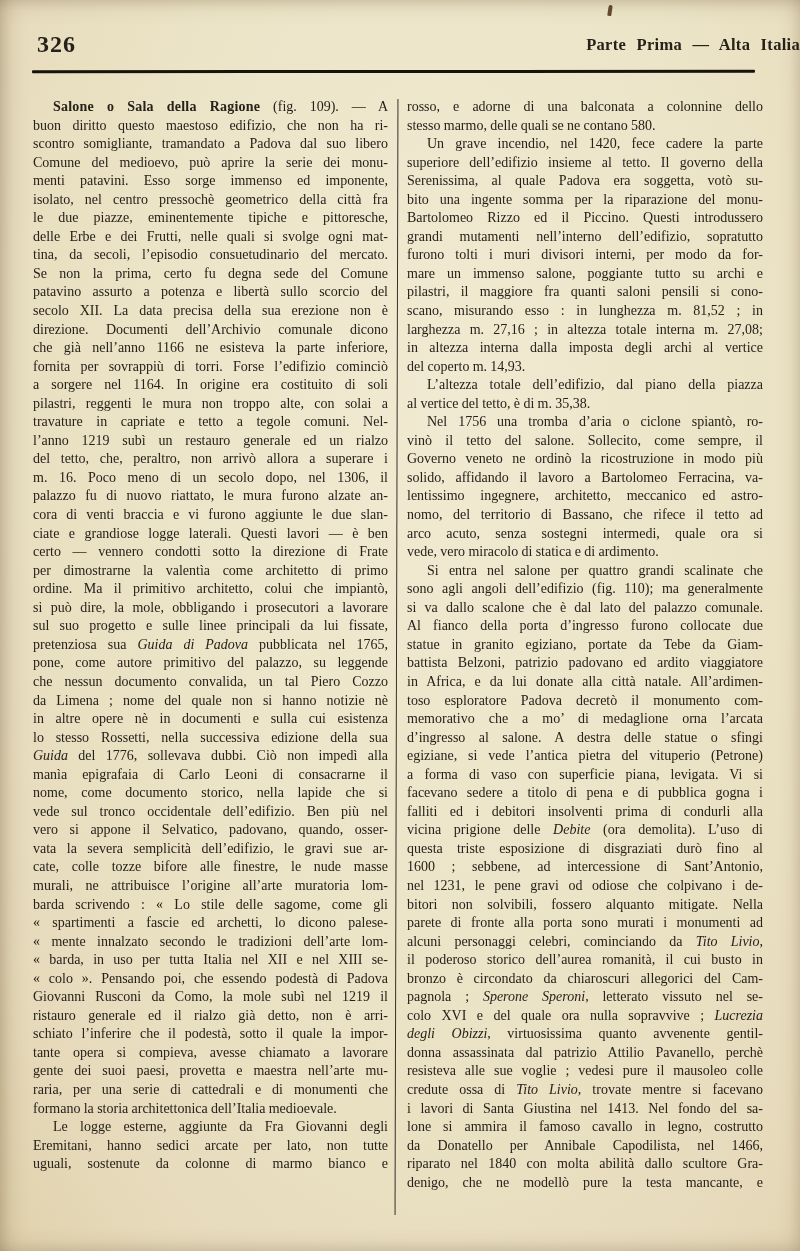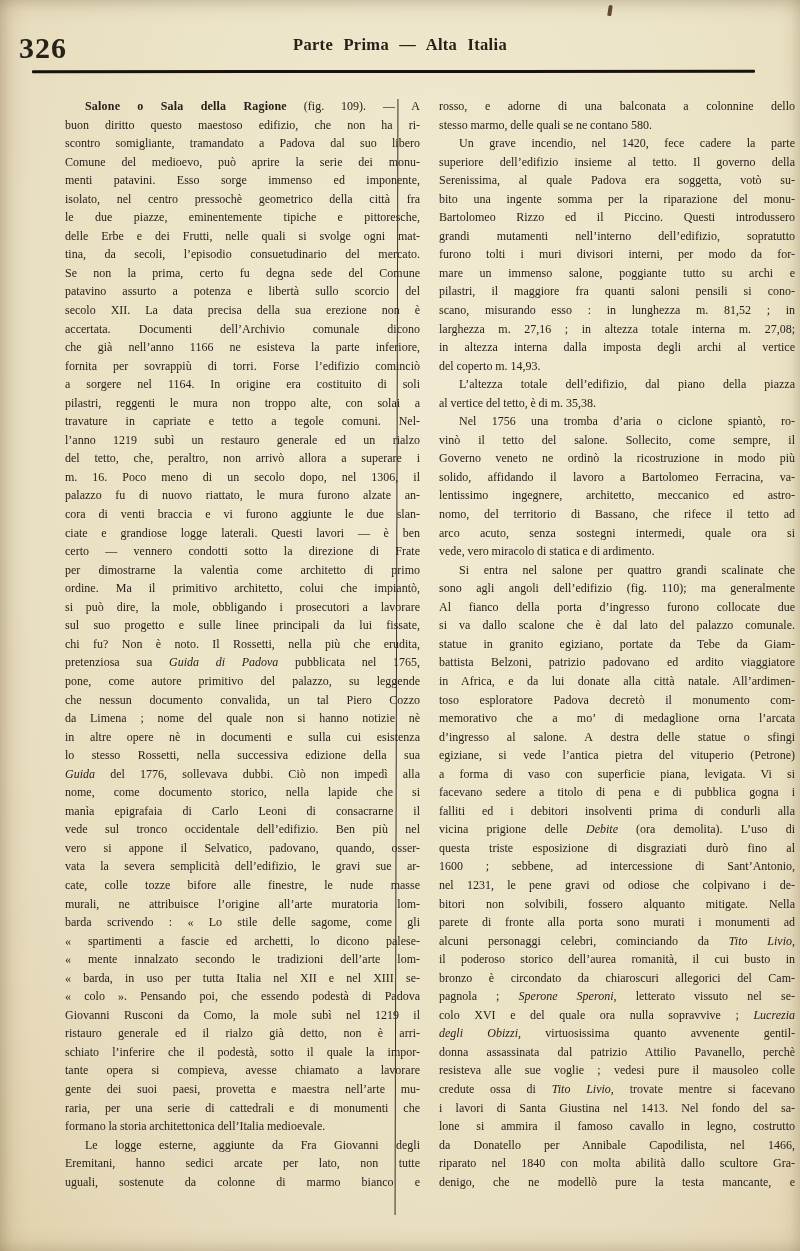--- a/index.html
+++ b/index.html
@@ -16,46 +16,46 @@
     background:
       radial-gradient(ellipse at 55% 32%, #f1ead2 0%, #ece4c7 48%, #e6dabb 82%, #e0d1ab 100%);
     box-shadow:
       inset 16px 0 26px -16px rgba(92,70,36,.40),
       inset -12px 0 22px -14px rgba(92,70,36,.28),
       inset 0 14px 24px -16px rgba(92,70,36,.30),
       inset 0 -14px 24px -16px rgba(92,70,36,.24);
     overflow:hidden;
   }
   .page-number{
-    position:absolute; left:19px; top:31px;
-    font-size:30px; font-weight:bold; letter-spacing:1px;
+    position:absolute; left:37px; top:31px;
+    font-size:24px; font-weight:bold; letter-spacing:1px;
   }
   .running-title{
     position:absolute; left:0; top:35px; width:100%;
-    text-align:center; font-size:16.5px; font-weight:bold;
+    text-align:right; font-size:16.5px; font-weight:bold;
     word-spacing:6px; letter-spacing:.3px;
   }
   .header-rule{
     position:absolute; left:32px; top:70px; width:723px; height:2.6px;
     background:var(--rule); border-radius:1px;
     transform:rotate(-0.05deg);
   }
   .gutter-divider{
     position:absolute; left:396px; top:99px; width:1.4px; height:1116px;
     background:var(--ink); opacity:.92;
     transform:rotate(0.15deg);
   }
   .ink-mark{
     position:absolute; left:608px; top:5px; width:4px; height:11px;
     background:#4a2f15; border-radius:2px 2px 1px 1px;
     transform:rotate(9deg); opacity:.85;
   }
   .column{
     position:absolute; top:99px;
-    font-size:12px; word-spacing:-0.2px;margin-left:32px;
+    font-size:14px; word-spacing:-0.2px;
   }
   #col-left{ left:33px;  width:355px; }
   #col-right{ left:407px; width:356px; }
   .line{
     height:18.55px; overflow:hidden;
     text-align:justify; text-align-last:justify;
   }
   .line.para-end{ text-align-last:left; }
   .line.indent{ text-indent:20px; }
   .line b{ font-weight:bold; letter-spacing:.2px; }
@@ -76,47 +76,46 @@
     <div class="line">scontro somigliante, tramandato a Padova dal suo libero</div>
     <div class="line">Comune del medioevo, può aprire la serie dei monu-</div>
     <div class="line">menti patavini. Esso sorge immenso ed imponente,</div>
     <div class="line">isolato, nel centro pressochè geometrico della città fra</div>
     <div class="line">le due piazze, eminentemente tipiche e pittoresche,</div>
     <div class="line">delle Erbe e dei Frutti, nelle quali si svolge ogni mat-</div>
     <div class="line">tina, da secoli, l’episodio consuetudinario del mercato.</div>
     <div class="line">Se non la prima, certo fu degna sede del Comune</div>
     <div class="line">patavino assurto a potenza e libertà sullo scorcio del</div>
     <div class="line">secolo XII. La data precisa della sua erezione non è</div>
-    <div class="line">accertata. Documenti dell’Archivio comunale dicono</div>
+    <div class="line">direzione. Documenti dell’Archivio comunale dicono</div>
     <div class="line">che già nell’anno 1166 ne esisteva la parte inferiore,</div>
     <div class="line">fornita per sovrappiù di torri. Forse l’edifizio cominciò</div>
     <div class="line">a sorgere nel 1164. In origine era costituito di soli</div>
     <div class="line">pilastri, reggenti le mura non troppo alte, con solai a</div>
     <div class="line">travature in capriate e tetto a tegole comuni. Nel-</div>
     <div class="line">l’anno 1219 subì un restauro generale ed un rialzo</div>
     <div class="line">del tetto, che, peraltro, non arrivò allora a superare i</div>
     <div class="line">m. 16. Poco meno di un secolo dopo, nel 1306, il</div>
     <div class="line">palazzo fu di nuovo riattato, le mura furono alzate an-</div>
     <div class="line">cora di venti braccia e vi furono aggiunte le due slan-</div>
     <div class="line">ciate e grandiose logge laterali. Questi lavori — è ben</div>
     <div class="line">certo — vennero condotti sotto la direzione di Frate</div>
     <div class="line">per dimostrarne la valentìa come architetto di primo</div>
     <div class="line">ordine. Ma il primitivo architetto, colui che impiantò,</div>
     <div class="line">si può dire, la mole, obbligando i prosecutori a lavorare</div>
     <div class="line">sul suo progetto e sulle linee principali da lui fissate,</div>
-    <div class="line">chi fu? Non è noto. Il Rossetti, nella più che erudita,</div>
     <div class="line">pretenziosa sua <i>Guida di Padova</i> pubblicata nel 1765,</div>
     <div class="line">pone, come autore primitivo del palazzo, su leggende</div>
     <div class="line">che nessun documento convalida, un tal Piero Cozzo</div>
     <div class="line">da Limena ; nome del quale non si hanno notizie nè</div>
     <div class="line">in altre opere nè in documenti e sulla cui esistenza</div>
     <div class="line">lo stesso Rossetti, nella successiva edizione della sua</div>
     <div class="line"><i>Guida</i> del 1776, sollevava dubbi. Ciò non impedì alla</div>
+    <div class="line">manìa epigrafaia di Carlo Leoni di consacrarne il</div>
     <div class="line">nome, come documento storico, nella lapide che si</div>
-    <div class="line">manìa epigrafaia di Carlo Leoni di consacrarne il</div>
     <div class="line">vede sul tronco occidentale dell’edifizio. Ben più nel</div>
     <div class="line">vero si appone il Selvatico, padovano, quando, osser-</div>
     <div class="line">vata la severa semplicità dell’edifizio, le gravi sue ar-</div>
     <div class="line">cate, colle tozze bifore alle finestre, le nude masse</div>
     <div class="line">murali, ne attribuisce l’origine all’arte muratoria lom-</div>
     <div class="line">barda scrivendo : « Lo stile delle sagome, come gli</div>
     <div class="line">« spartimenti a fascie ed archetti, lo dicono palese-</div>
     <div class="line">« mente innalzato secondo le tradizioni dell’arte lom-</div>
     <div class="line">« barda, in uso per tutta Italia nel XII e nel XIII se-</div>
     <div class="line">« colo ». Pensando poi, che essendo podestà di Padova</div>
@@ -152,22 +151,22 @@
     <div class="line indent">Nel 1756 una tromba d’aria o ciclone spiantò, ro-</div>
     <div class="line">vinò il tetto del salone. Sollecito, come sempre, il</div>
     <div class="line">Governo veneto ne ordinò la ricostruzione in modo più</div>
     <div class="line">solido, affidando il lavoro a Bartolomeo Ferracina, va-</div>
     <div class="line">lentissimo ingegnere, architetto, meccanico ed astro-</div>
     <div class="line">nomo, del territorio di Bassano, che rifece il tetto ad</div>
     <div class="line">arco acuto, senza sostegni intermedi, quale ora si</div>
     <div class="line para-end">vede, vero miracolo di statica e di ardimento.</div>
     <div class="line indent">Si entra nel salone per quattro grandi scalinate che</div>
     <div class="line">sono agli angoli dell’edifizio (fig. 110); ma generalmente</div>
+    <div class="line">si va dallo scalone che è dal lato del palazzo comunale.</div>
     <div class="line">Al fianco della porta d’ingresso furono collocate due</div>
-    <div class="line">si va dallo scalone che è dal lato del palazzo comunale.</div>
     <div class="line">statue in granito egiziano, portate da Tebe da Giam-</div>
     <div class="line">battista Belzoni, patrizio padovano ed ardito viaggiatore</div>
     <div class="line">in Africa, e da lui donate alla città natale. All’ardimen-</div>
     <div class="line">toso esploratore Padova decretò il monumento com-</div>
     <div class="line">memorativo che a mo’ di medaglione orna l’arcata</div>
     <div class="line">d’ingresso al salone. A destra delle statue o sfingi</div>
     <div class="line">egiziane, si vede l’antica pietra del vituperio (Petrone)</div>
     <div class="line">a forma di vaso con superficie piana, levigata. Vi si</div>
     <div class="line">facevano sedere a titolo di pena e di pubblica gogna i</div>
     <div class="line">falliti ed i debitori insolventi prima di condurli alla</div>

